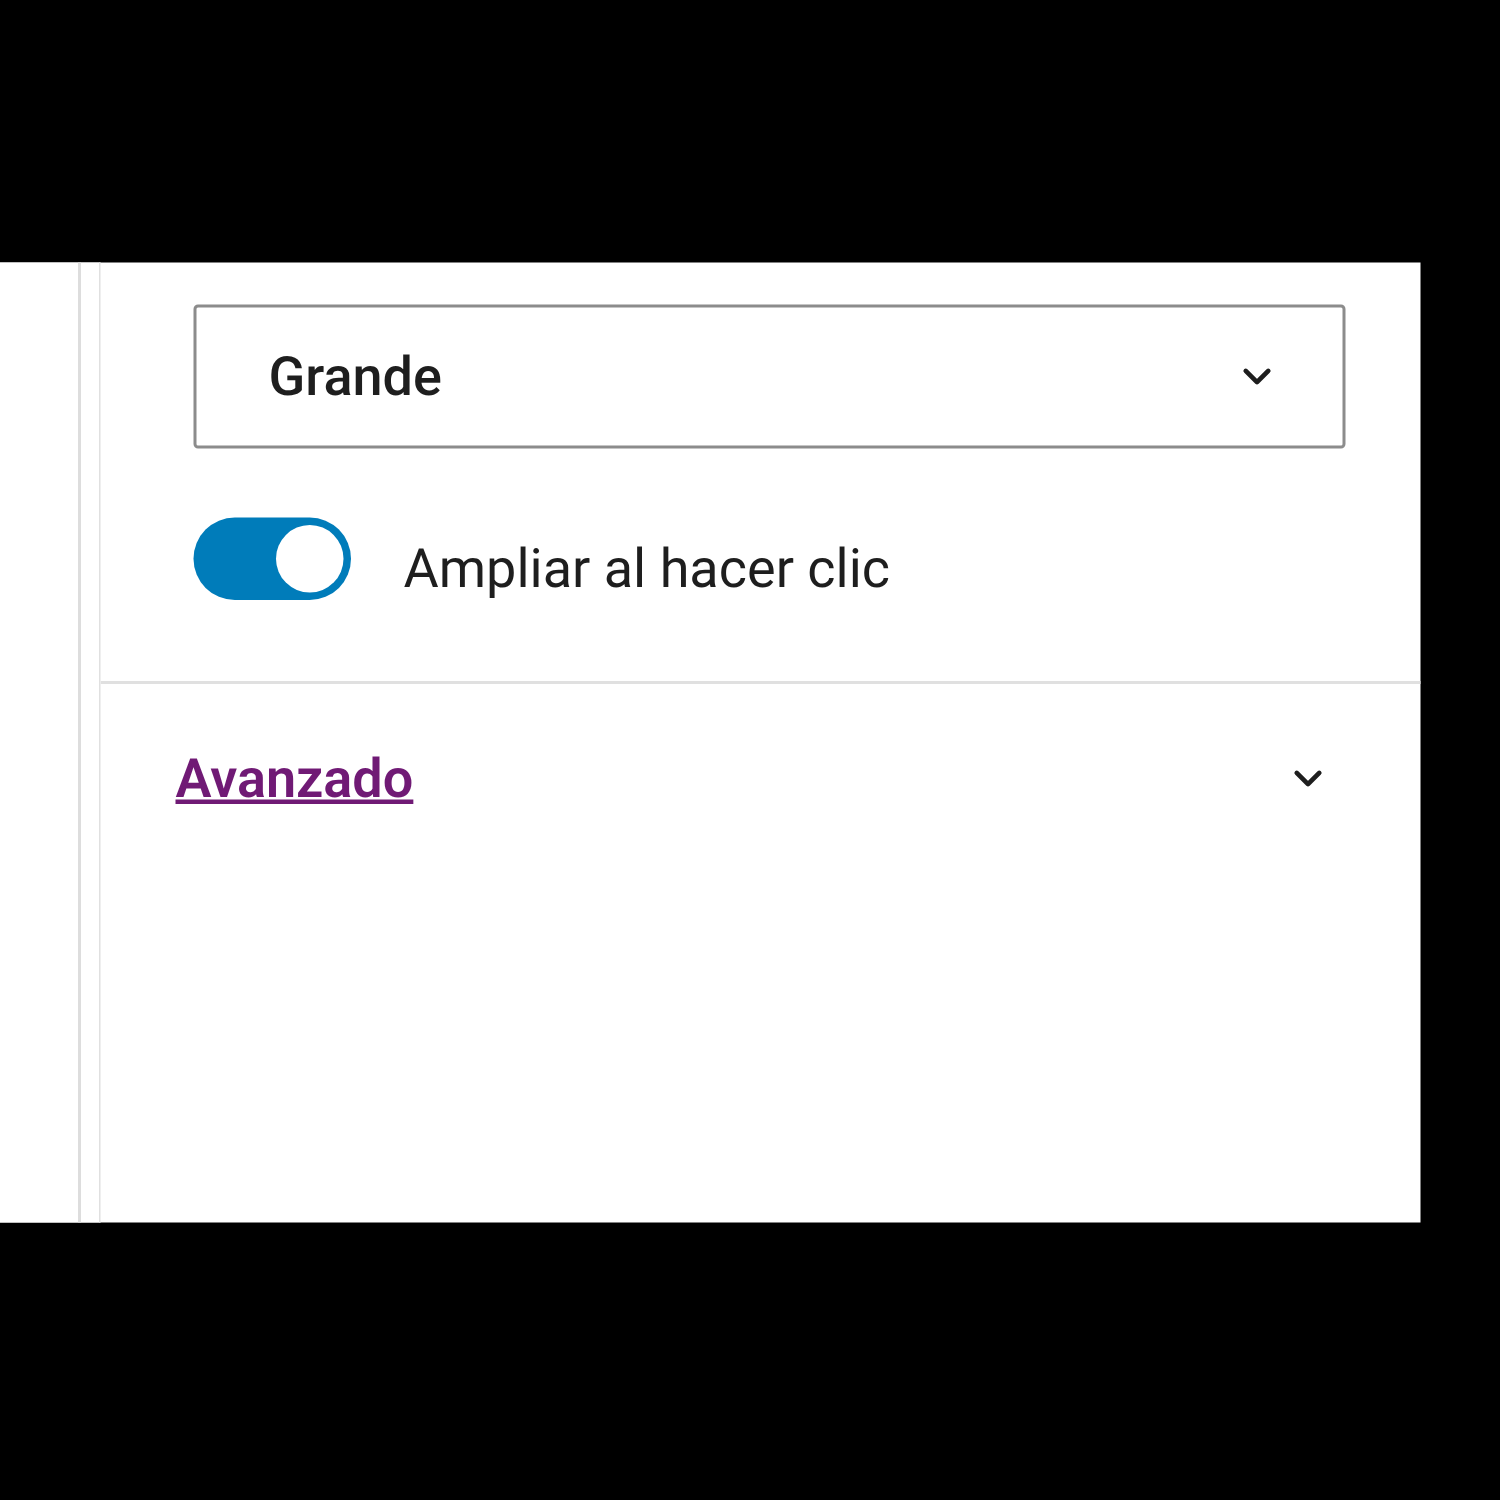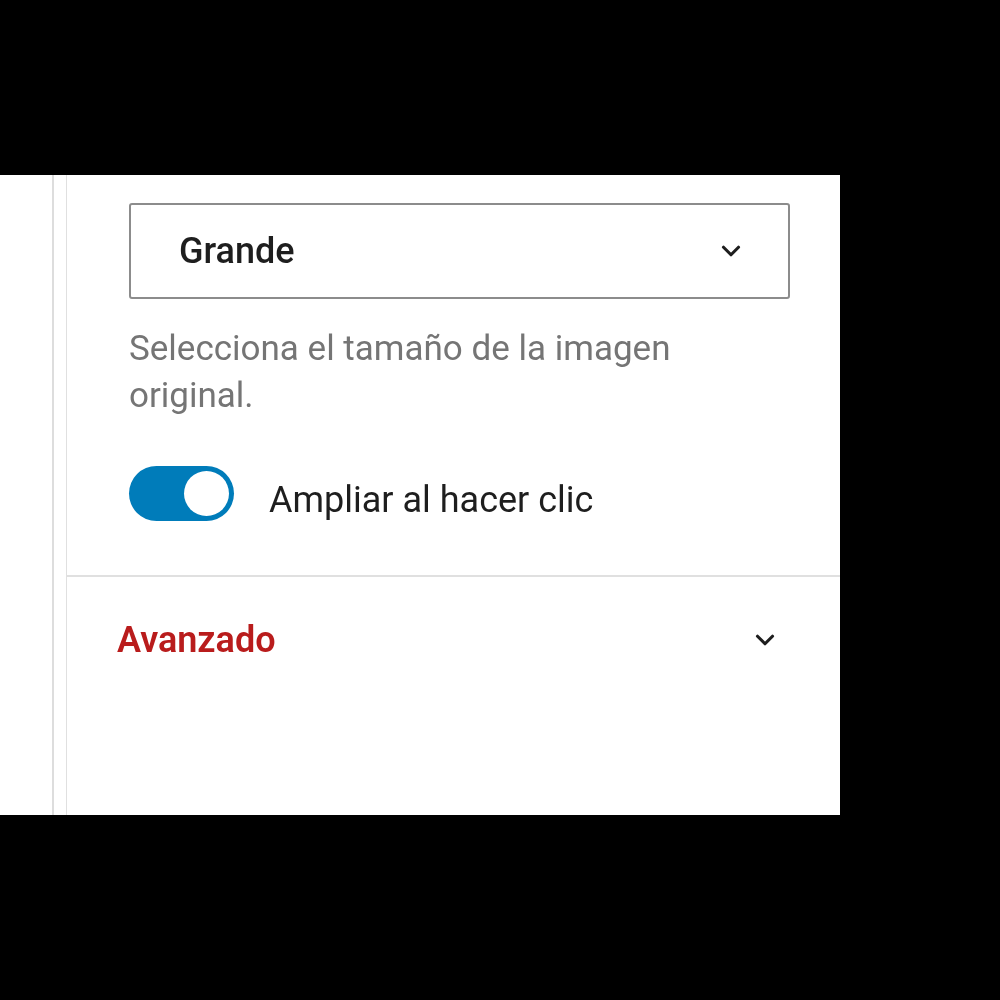--- a/index.html
+++ b/index.html
@@ -13,21 +13,21 @@
       height: 1000px;
       background: #000;
       font-family: -apple-system, BlinkMacSystemFont, "Segoe UI", Roboto, sans-serif;
       overflow: hidden;
     }
     
     .viewport {
       position: absolute;
       top: 175px;
       left: 0;
-      width: 840px;
+      width: 947px;
       height: 640px;
       background: #fff;
       display: flex;
     }
     
     .left-gutter {
       width: 67px;
       background: #fff;
       border-right: 1px solid #e0e0e0;
       position: relative;
@@ -129,42 +129,42 @@
       display: flex;
       align-items: center;
       justify-content: space-between;
       padding: 42px 8px 42px 0;
       cursor: pointer;
     }
     
     .section-title {
       font-size: 36px;
       font-weight: 600;
-      color: #b91c1c;
+      color: #701a75;
       margin-left: -12px;
+      text-decoration: underline;
     }
   </style>
 </head>
 <body>
 
 <div class="viewport">
   <div class="left-gutter"></div>
 
   <div class="panel">
 
     <div class="select-wrap">
       <span class="select-value">Grande</span>
       <span class="chevron">
         <svg viewBox="0 0 24 24" fill="none" stroke="#1e1e1e" stroke-width="2.5" stroke-linecap="round" stroke-linejoin="round">
             <polyline points="6 9 12 15 18 9"></polyline>
           </svg>
       </span>
     </div>
 
-    <p class="help-text">Selecciona el tamaño de la imagen original.</p>
 
     <div class="toggle-row">
       <div class="toggle-track">
         <div class="toggle-thumb"></div>
       </div>
       <span class="toggle-label">Ampliar al hacer clic</span>
     </div>
 
     <hr class="divider">
 

